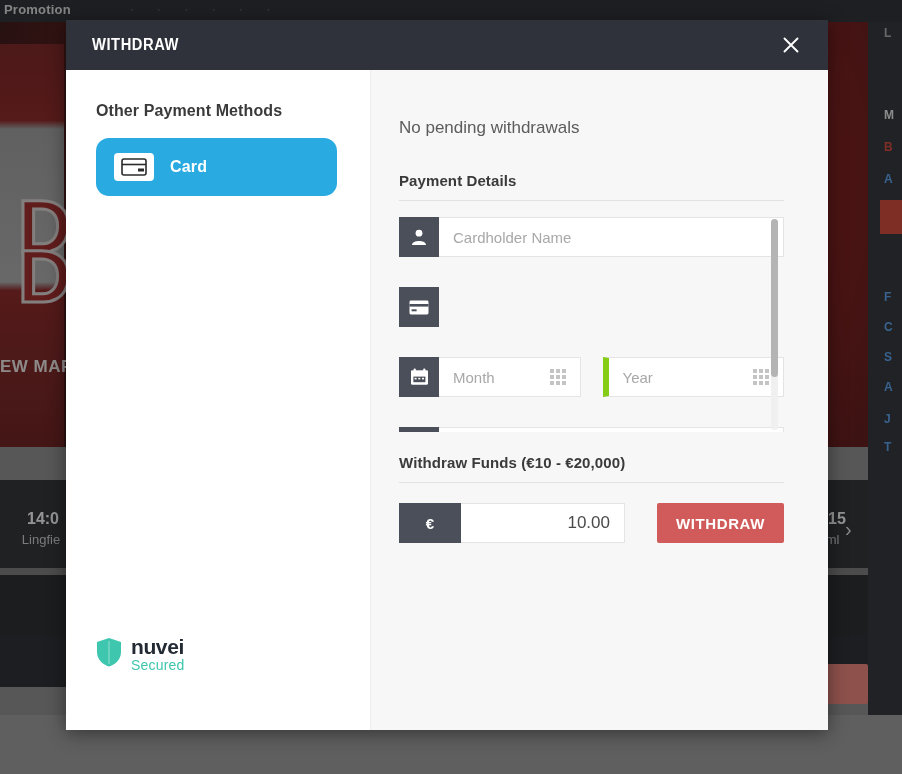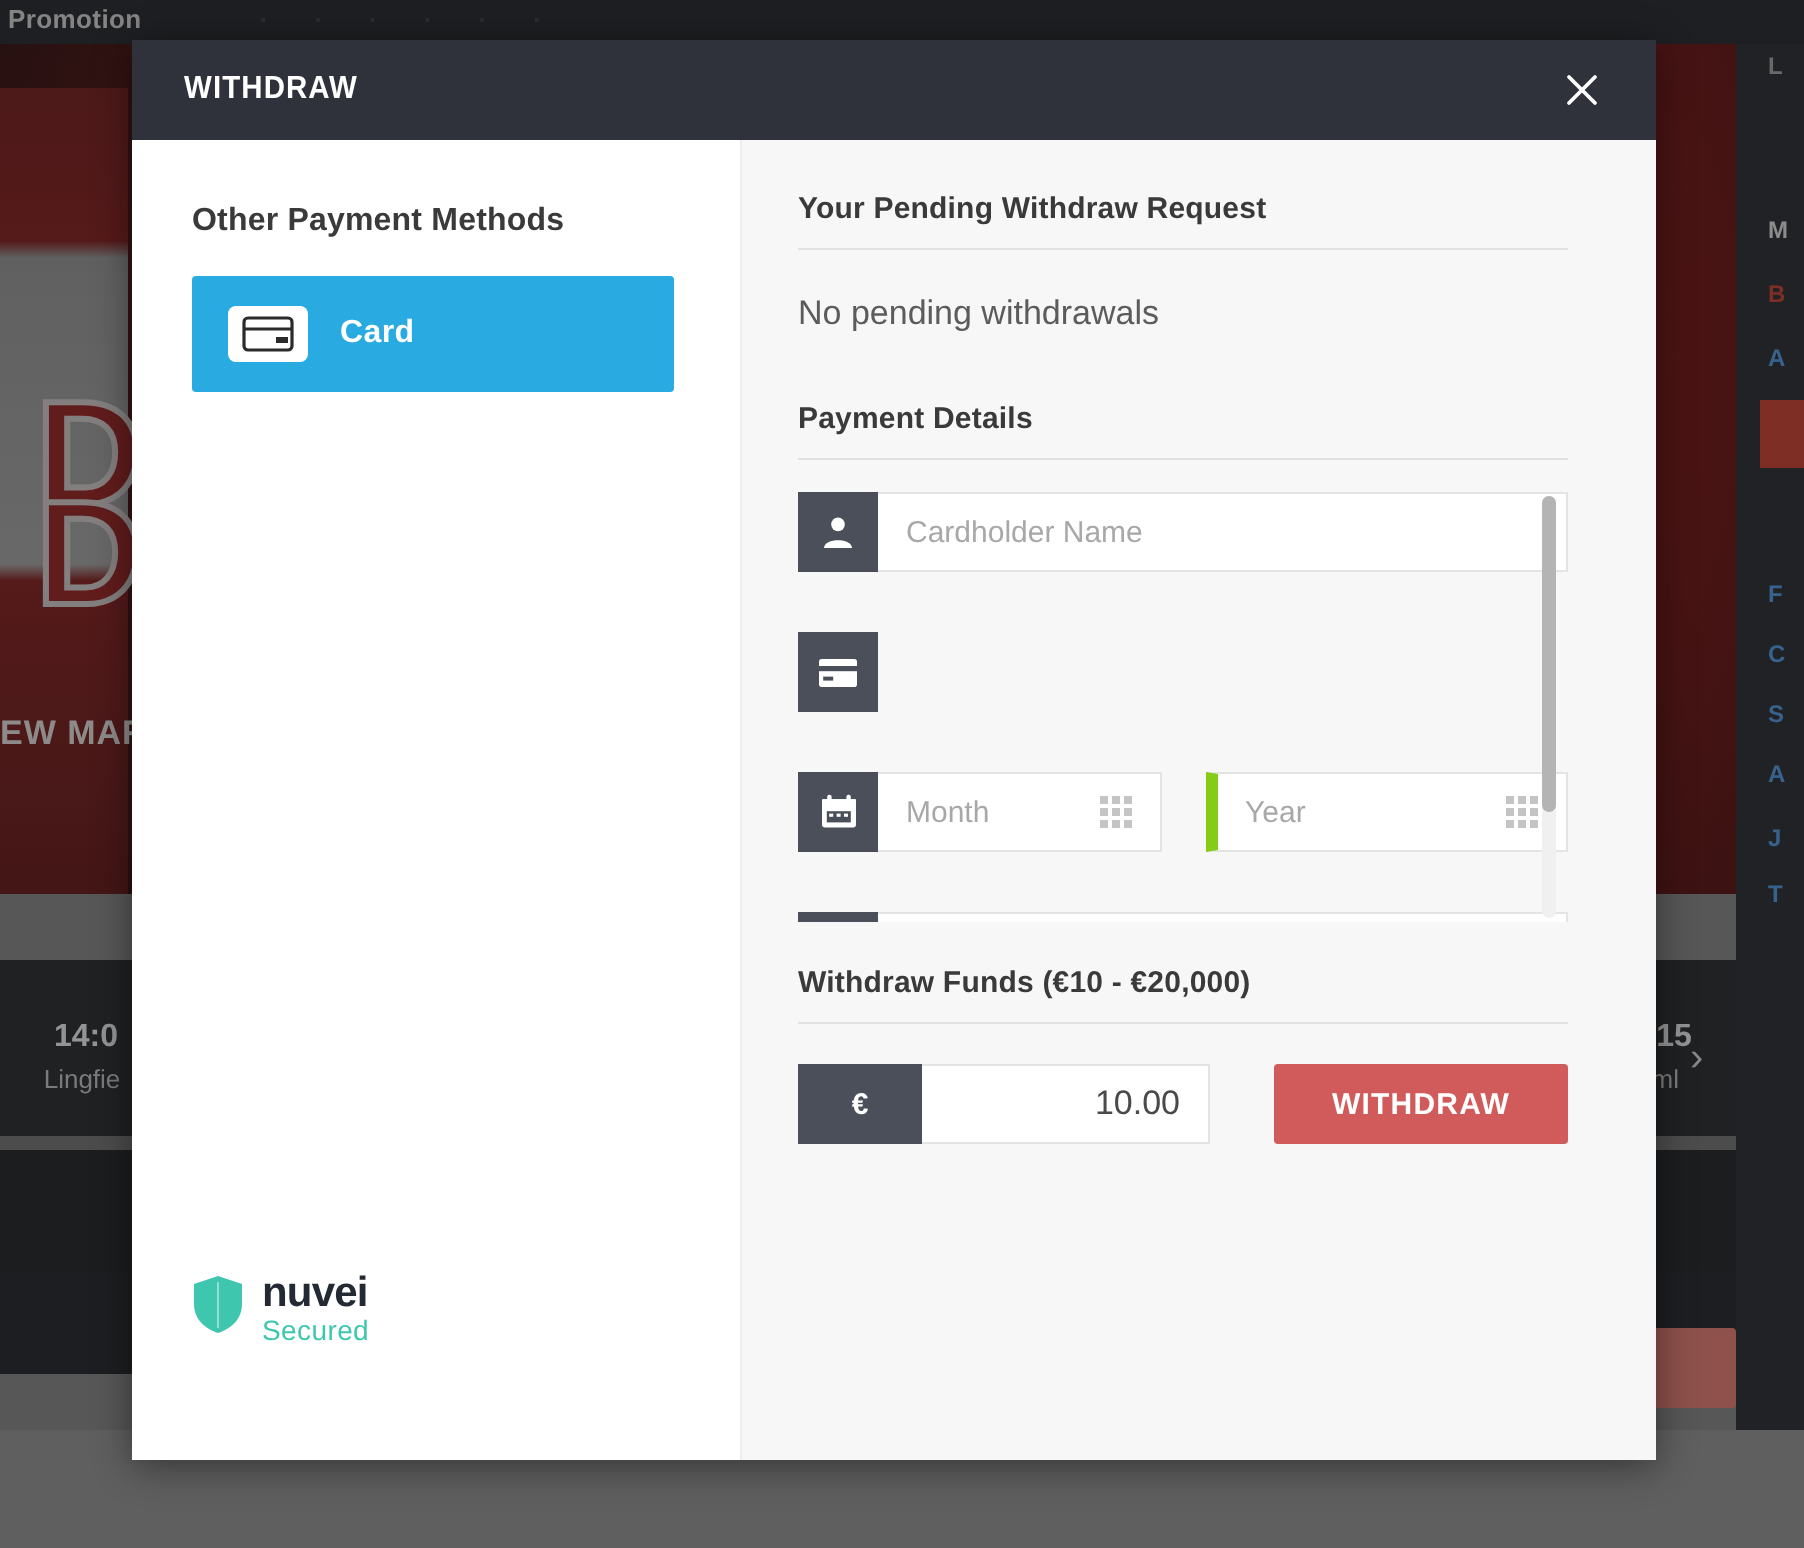--- a/index.html
+++ b/index.html
@@ -147,21 +147,21 @@
     border-right: 1px solid #eeeeee;
   }
   .panel-title {
     font-size: 16px; font-weight: bold; color: #3a3a3a;
     letter-spacing: .1px; margin-bottom: 18px;
     font-family: "Liberation Sans Narrow", "Liberation Sans", sans-serif;
   }
   .method-btn {
     display: flex; align-items: center; gap: 16px;
     width: 241px; height: 58px; background: #29ABE2;
-    border: none; border-radius: 2px; padding: 0 18px;
+    border: none; border-radius: 13px; padding: 0 18px;
     cursor: pointer;
   }
   .method-icon {
     width: 40px; height: 28px; background: #ffffff;
     border-radius: 4px; display: flex; align-items: center; justify-content: center;
     flex: none;
   }
   .method-label {
     color: #ffffff; font-size: 16px; font-weight: bold;
     font-family: "Liberation Sans Narrow", "Liberation Sans", sans-serif;
@@ -230,21 +230,21 @@
   }
 
   .withdraw-head { margin-top: 22px; }
   .amount-row { display: flex; align-items: center; margin-top: 20px; }
   .cur-box {
     width: 62px; height: 40px; background: #4a4f59; color: #ffffff;
     display: flex; align-items: center; justify-content: center;
     font-size: 15px; font-weight: bold; flex: none;
   }
   .amount-input {
-    width: 144px; height: 40px; background: #ffffff;
+    width: 164px; height: 40px; background: #ffffff;
     border: 1px solid #e4e4e4; border-left: none;
     display: flex; align-items: center; justify-content: flex-end;
     padding: 0 14px; font-size: 17px; color: #4a4a4a; flex: none;
   }
   .withdraw-btn {
     margin-left: 32px; width: 152px; height: 40px;
     background: #d15b5b; border: none; border-radius: 2px;
     color: #ffffff; font-size: 15px; font-weight: bold;
     letter-spacing: .6px; cursor: pointer;
     font-family: "Liberation Sans Narrow", "Liberation Sans", sans-serif;
@@ -345,21 +345,20 @@
         </span>
         <span class="nuvei-text">
           <span class="nuvei-name">nuvei</span>
           <span class="nuvei-sub">Secured</span>
         </span>
       </div>
     </div>
 
     <div class="right-panel">
 
-      <div class="section-head">Your Pending Withdraw Request</div>
       <div class="pending-msg">No pending withdrawals</div>
 
       <div class="section-head payment-head">Payment Details</div>
 
       <div class="scroll-area">
 
         <div class="field-row">
           <span class="field-icon">
             <svg width="18" height="18" viewBox="0 0 18 18" aria-hidden="true">
               <circle cx="9" cy="5.2" r="3.4" fill="#ffffff"></circle>

